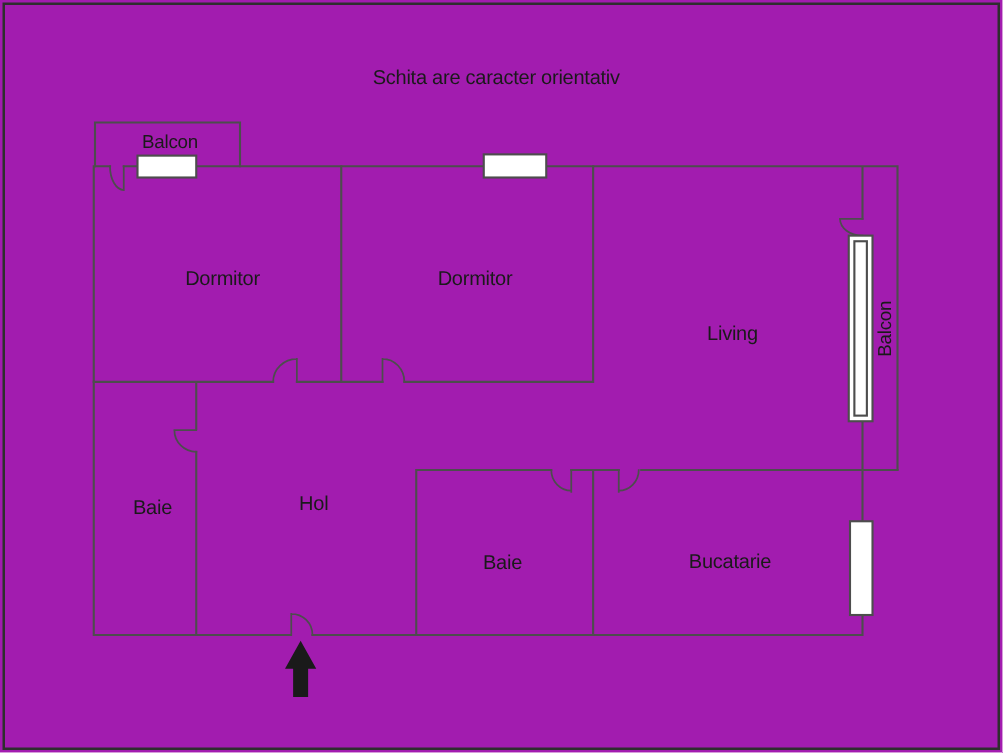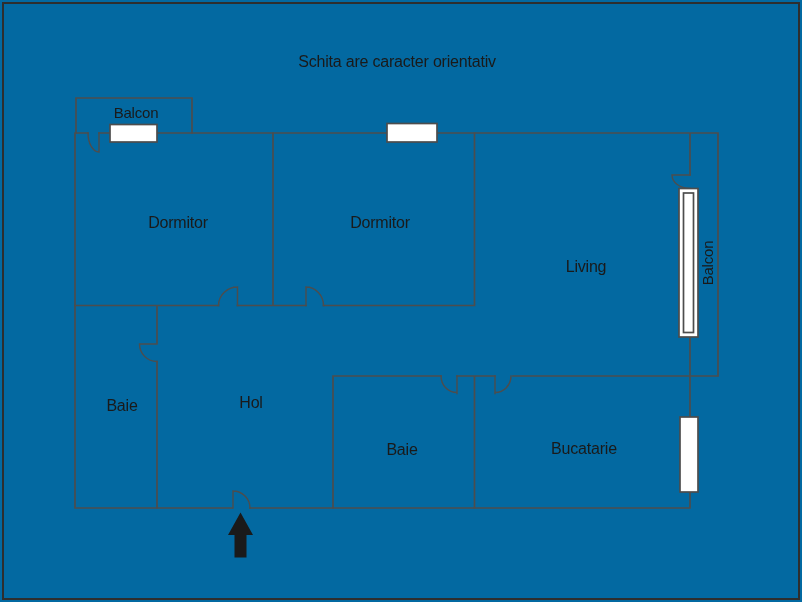--- a/index.html
+++ b/index.html
@@ -4,21 +4,21 @@
 <style>
   html, body {
     margin: 0;
     padding: 0;
     background: #ffffff;
   }
   .plan-wrap {
     position: relative;
     width: 802px;
     height: 602px;
-    background: #0369a1;
+    background: #a21caf;
     overflow: hidden;
   }
   svg.floorplan {
     display: block;
     width: 802px;
     height: 602px;
   }
   .plan-title {
     font-family: "Liberation Sans", sans-serif;
     font-size: 16px;

